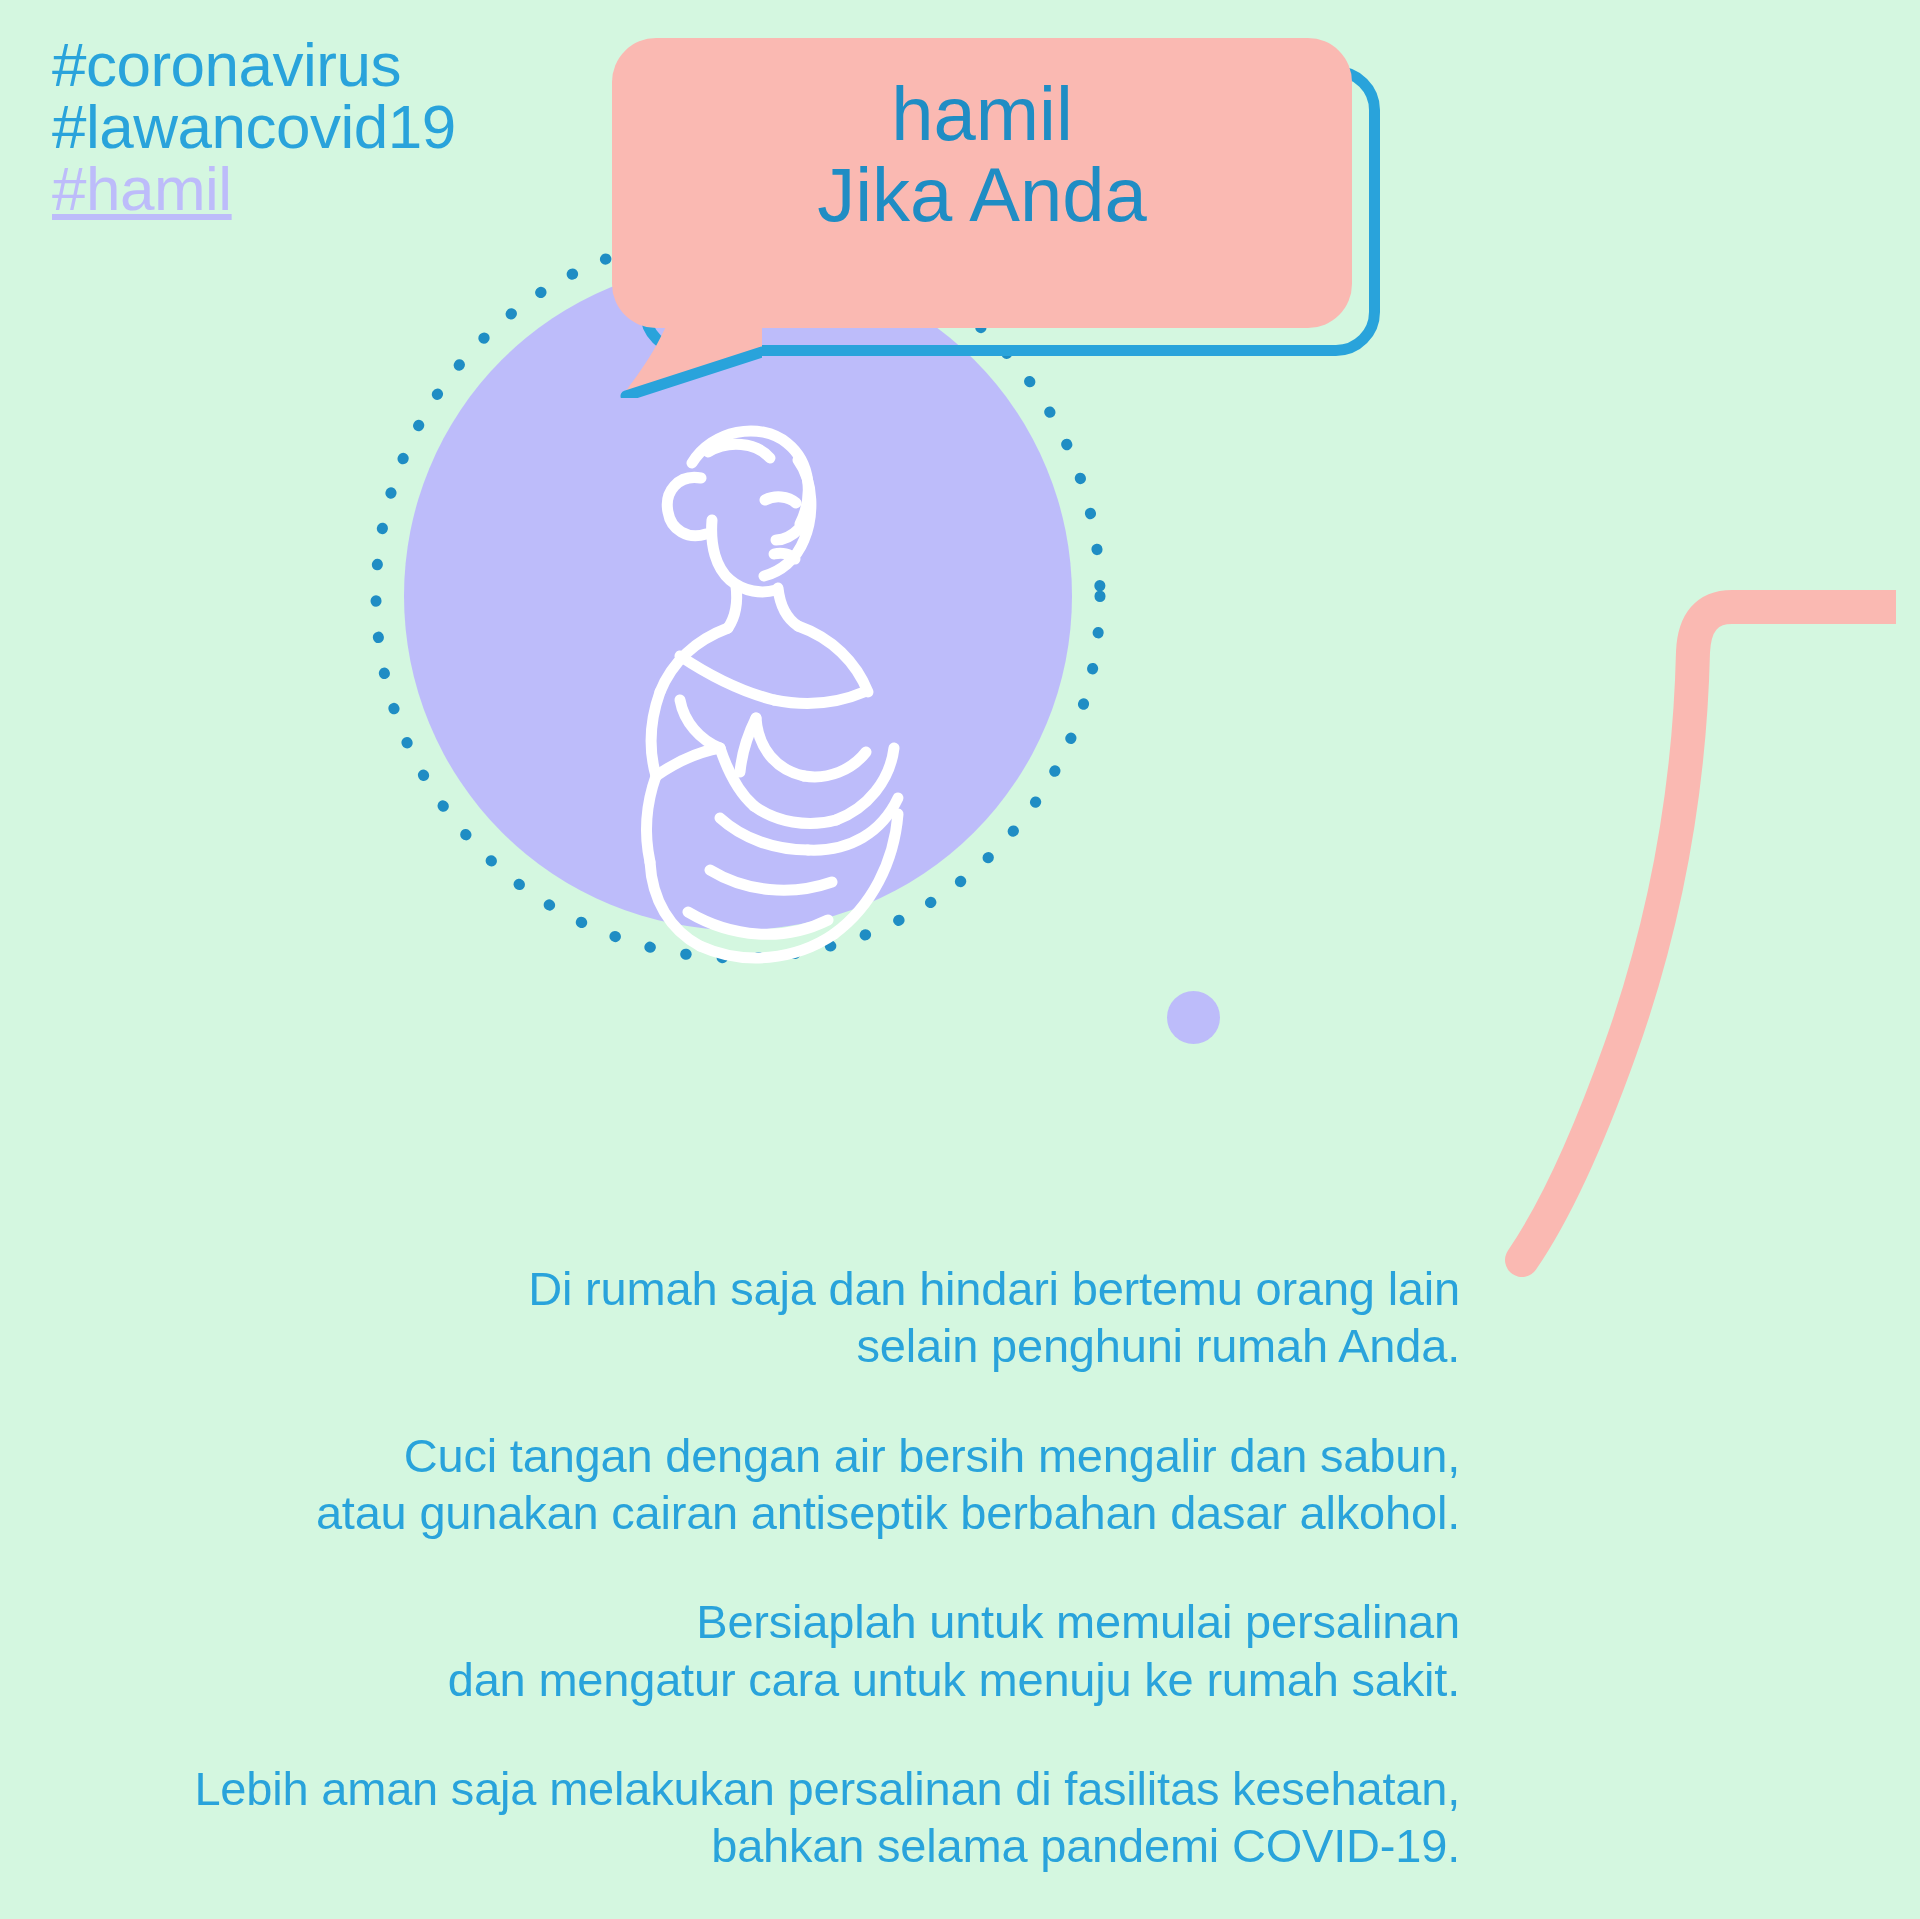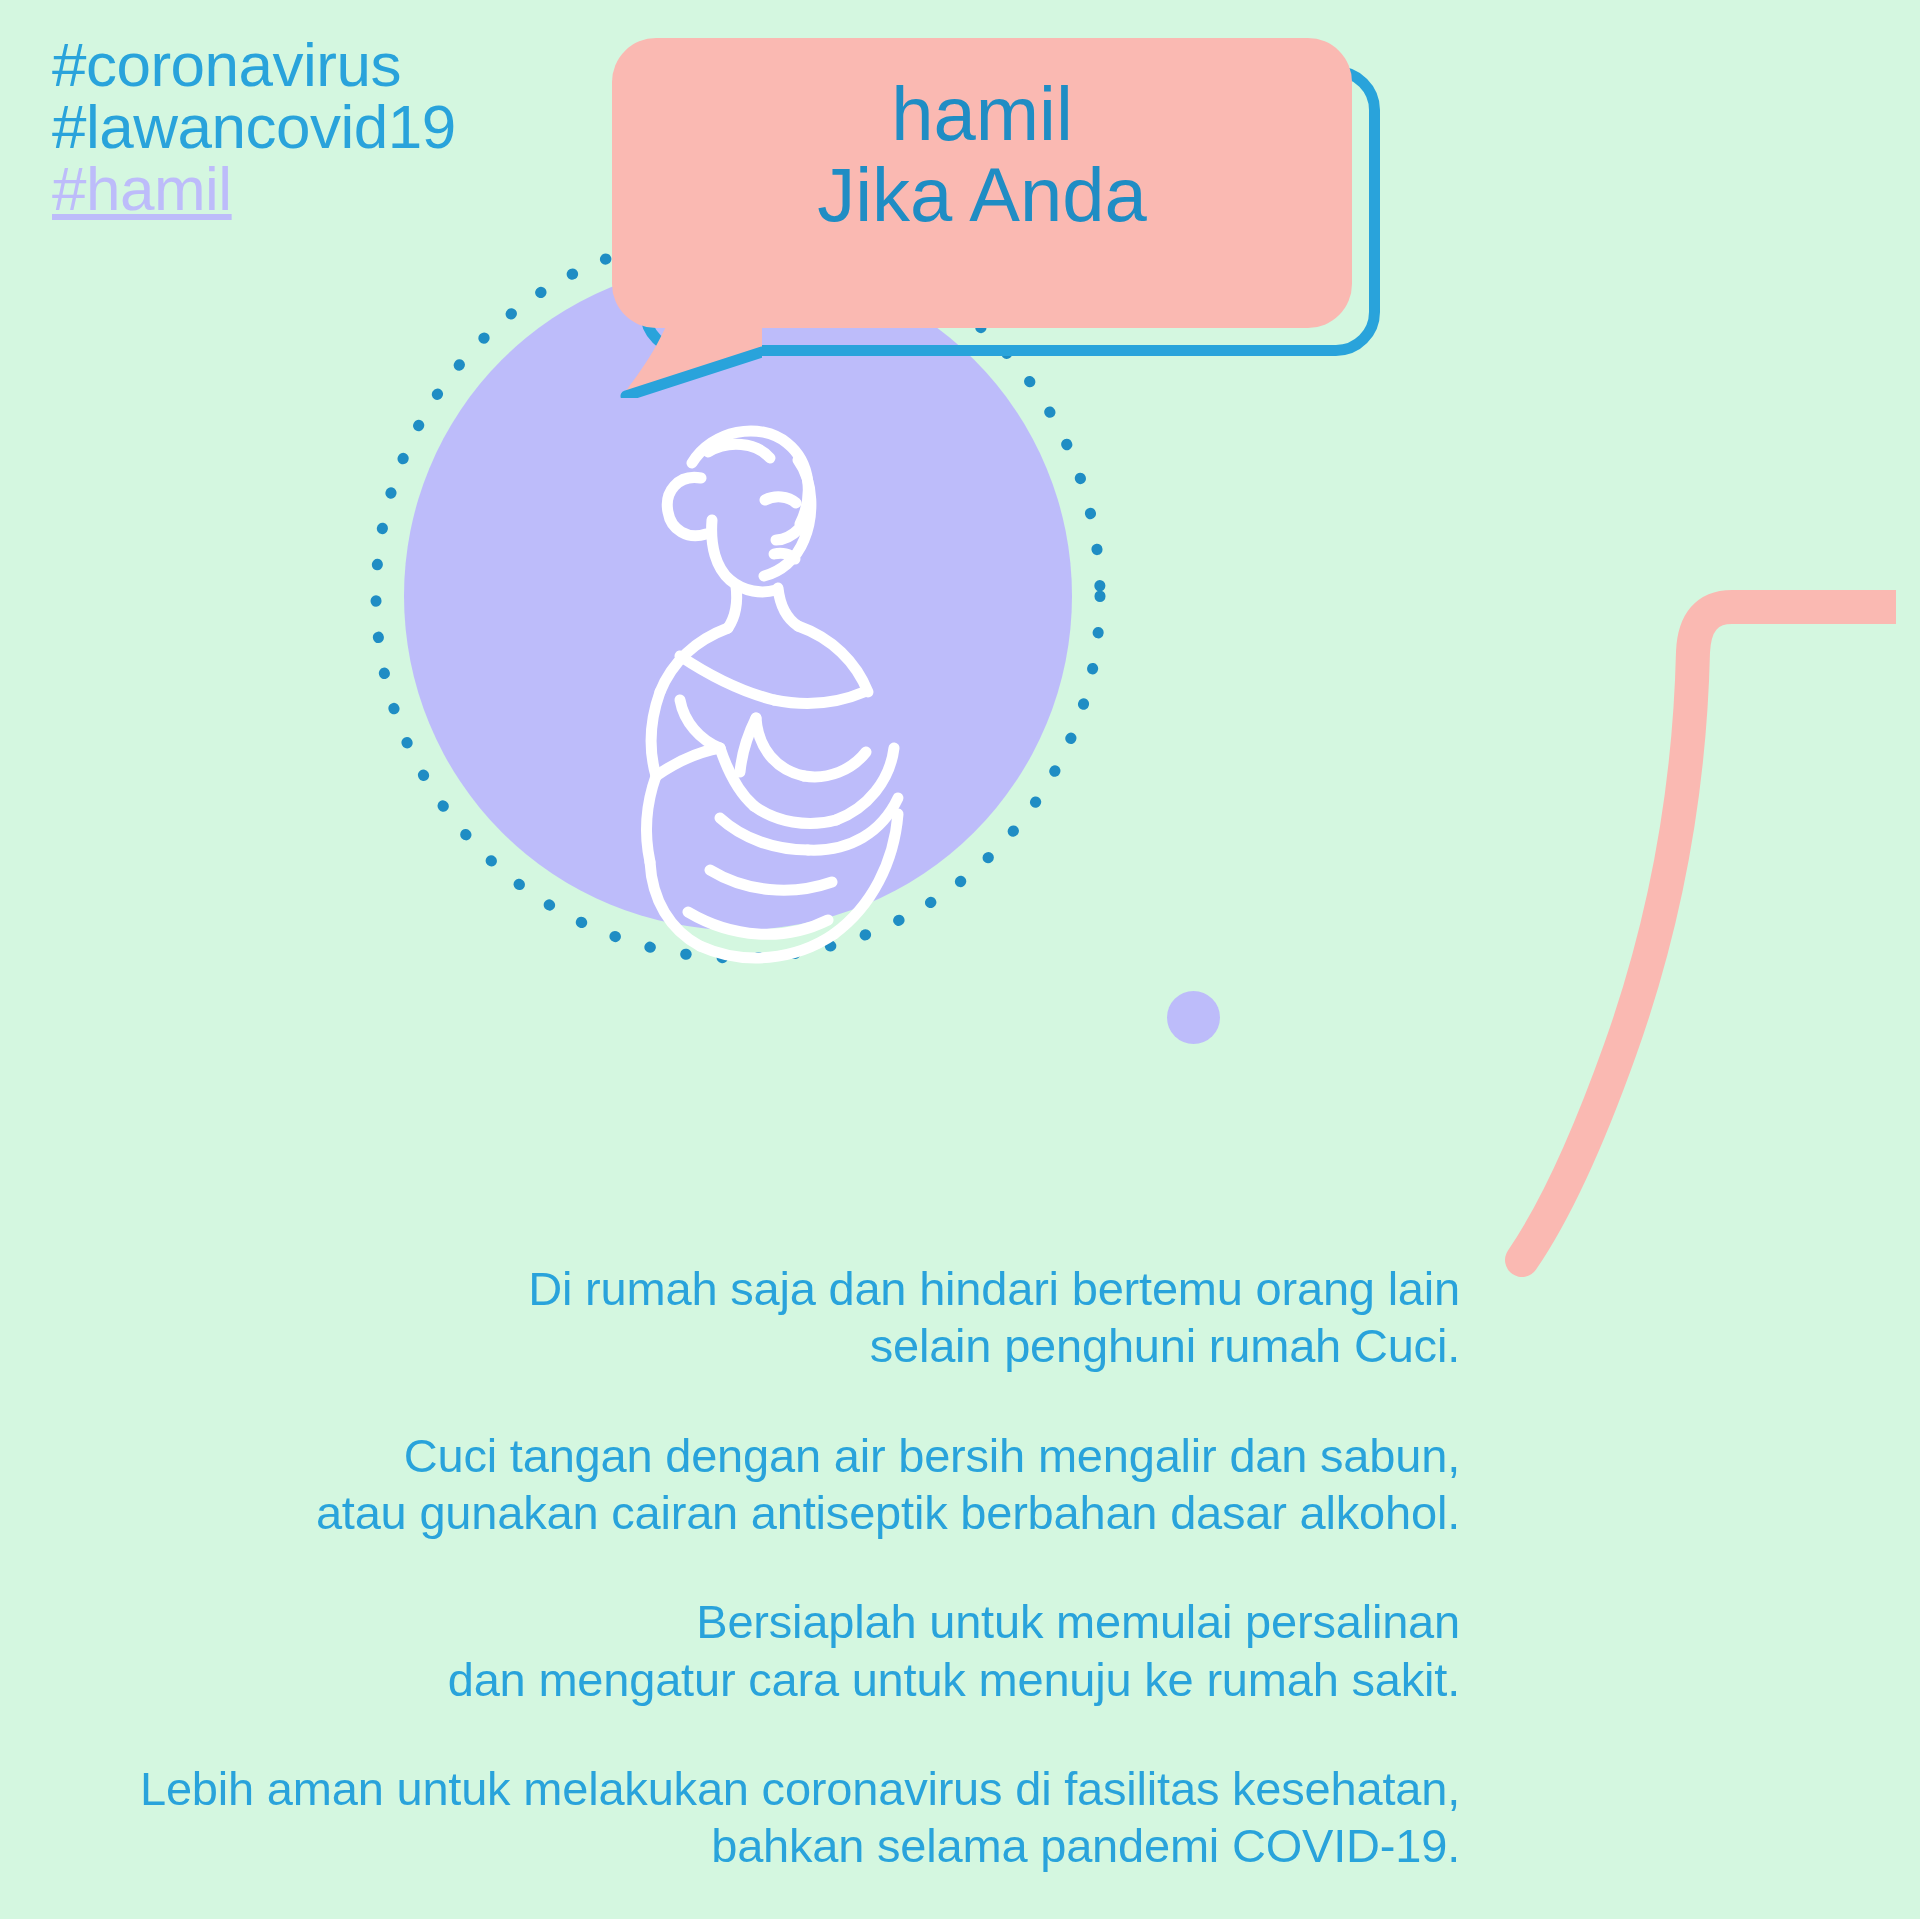--- a/index.html
+++ b/index.html
@@ -238,29 +238,29 @@
       <span class="tline">hamil</span>
       <span class="tline">Jika Anda</span>
     </div>
   </div>
 
   <div class="purple-dot"></div>
 
   <div class="body-copy">
     <p class="para">
       <span class="pline">Di rumah saja dan hindari bertemu orang lain</span>
-      <span class="pline">selain penghuni rumah Cuci.</span>
+      <span class="pline">selain penghuni rumah Anda.</span>
     </p>
     <p class="para">
       <span class="pline">Cuci tangan dengan air bersih mengalir dan sabun,</span>
       <span class="pline">atau gunakan cairan antiseptik berbahan dasar alkohol.</span>
     </p>
     <p class="para">
       <span class="pline">Bersiaplah untuk memulai persalinan</span>
       <span class="pline">dan mengatur cara untuk menuju ke rumah sakit.</span>
     </p>
     <p class="para">
-      <span class="pline">Lebih aman untuk melakukan coronavirus di fasilitas kesehatan,</span>
+      <span class="pline">Lebih aman saja melakukan persalinan di fasilitas kesehatan,</span>
       <span class="pline">bahkan selama pandemi COVID-19.</span>
     </p>
   </div>
 
 </div>
 
 </body></html>

